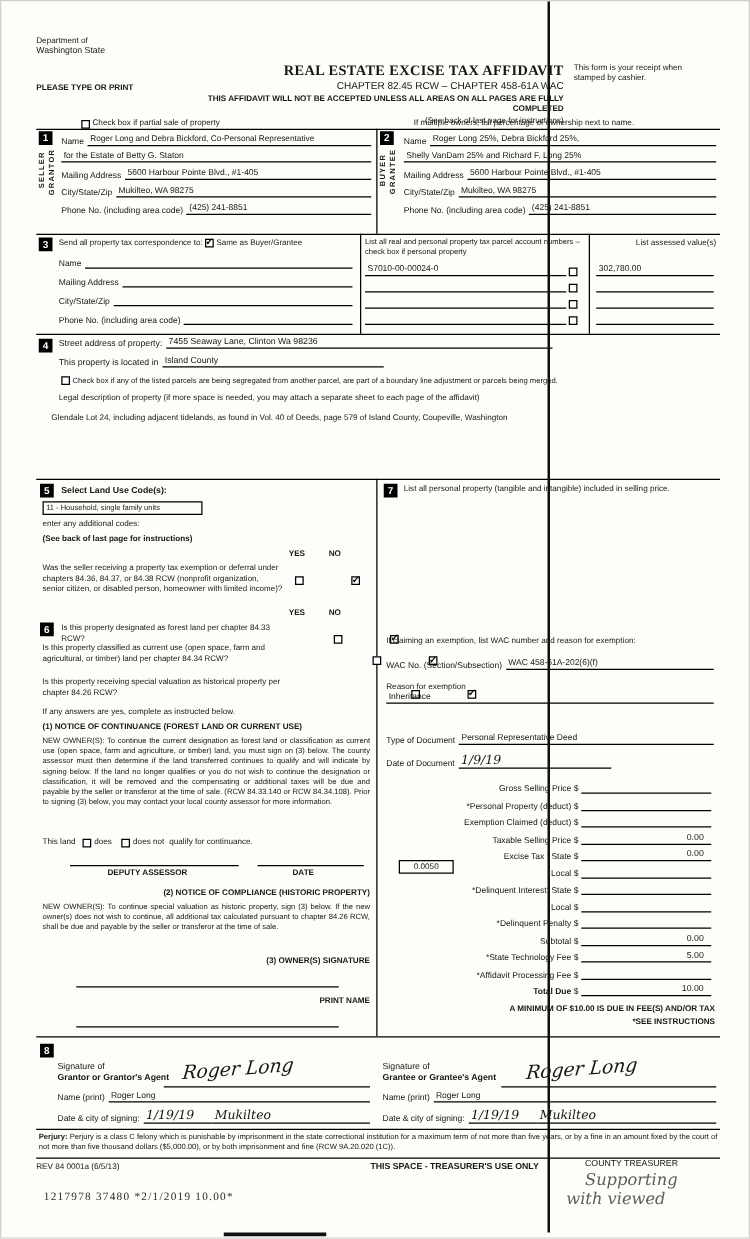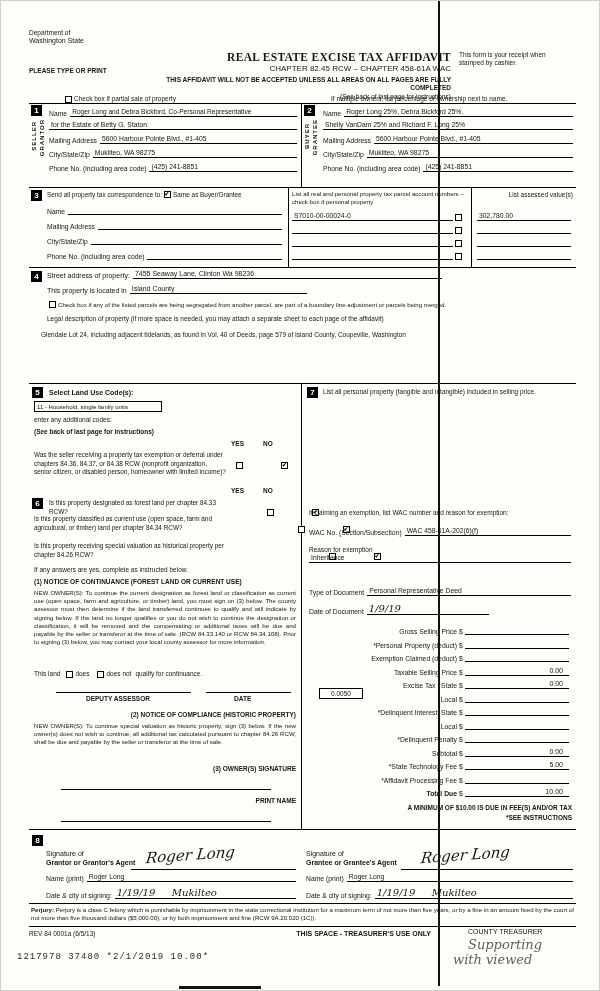--- a/index.html
+++ b/index.html
@@ -23,21 +23,21 @@
   .frow .lab { white-space:nowrap; padding-right:3px; }
   .frow .val { flex:1; border-bottom:1px solid #000; padding:0 2px; white-space:nowrap; overflow:visible; min-height:9px; }
   .vword { position:absolute; writing-mode:vertical-rl; transform:rotate(180deg); transform-origin:center; font-size:6px; font-weight:bold; letter-spacing:1px; }
   .feerow { position:absolute; display:flex; align-items:flex-end; font-size:6.8px; width:262px; left:306px; height:12px; }
   .feerow .flab { width:150px; text-align:right; white-space:nowrap; }
   .feerow .fdol { padding:0 2px; }
   .feerow .famt { flex:1; border-bottom:1px solid #000; text-align:right; padding-right:6px; font-size:7px; min-height:9px; }
   .hand { font-family:"DejaVu Serif", serif; font-style:italic; }
   .sig { font-family:"DejaVu Serif", serif; font-style:italic; font-size:15px; transform:rotate(-4deg) skewX(-10deg); display:inline-block; white-space:nowrap; }
   .scribble { font-family:"DejaVu Serif", serif; font-style:italic; color:#5d5d5a; font-size:13px; }
-  .mono { font-family:Liberation Mono, monospace; }
+  .mono { font-family:Liberation Serif, serif;margin-left:18px; }
   .qtext { position:absolute; font-size:6.4px; line-height:1.35; }
 </style>
 </head>
 <body>
 
 <div class="page">
 
   
   <div class="abs" style="left:28px; top:28px; width:140px;">
     <div class="t65">Department of</div>

